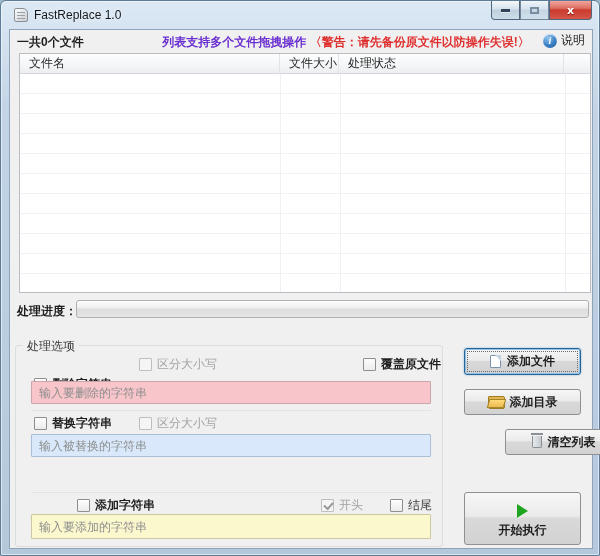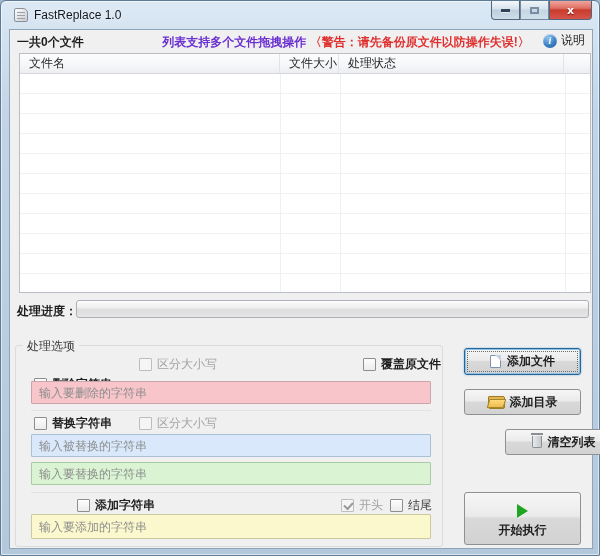--- a/index.html
+++ b/index.html
@@ -220,29 +220,28 @@
 
   <div class="cb-row" style="left:33px; top:415px;">
     <div class="checkbox"></div>
     <div class="cb-label">替换字符串</div>
   </div>
   <div class="cb-row" style="left:138px; top:415px;">
     <div class="checkbox disabled"></div>
     <div class="cb-label dim">区分大小写</div>
   </div>
   <input class="opt-input in-from" placeholder="输入被替换的字符串" style="">
-  <input class="opt-input in-to" placeholder="输入要替换的字符串" style="">
 
   <div class="divider" style="top:491px"></div>
 
   <div class="cb-row" style="left:33px; top:497px;padding-left:43px;">
     <div class="checkbox"></div>
     <div class="cb-label">添加字符串</div>
   </div>
-  <div class="cb-row" style="left:340px; top:497px;">
+  <div class="cb-row" style="left:320px; top:497px;">
     <div class="checkbox disabled checked"></div>
     <div class="cb-label dim">开头</div>
   </div>
   <div class="cb-row" style="left:389px; top:497px;">
     <div class="checkbox"></div>
     <div class="cb-label plain">结尾</div>
   </div>
   <input class="opt-input in-add" placeholder="输入要添加的字符串" style="">
 
   <div class="side-btn focused" style="top:347px; height:27px;">

